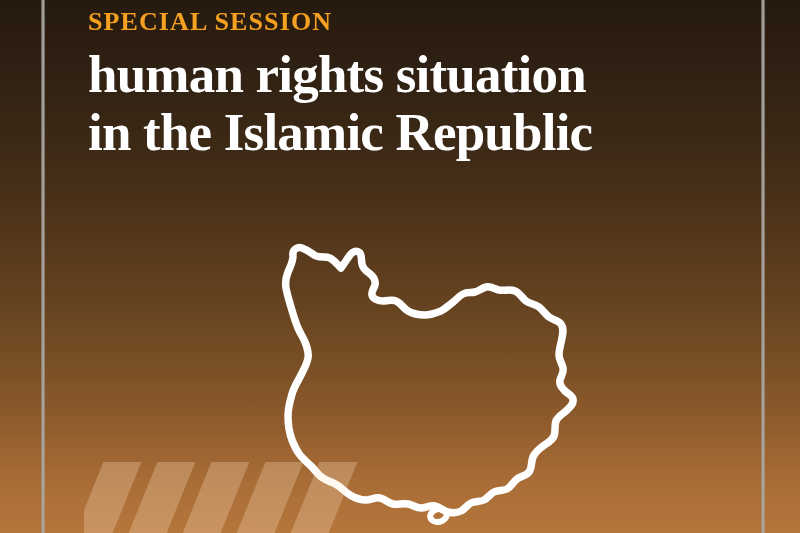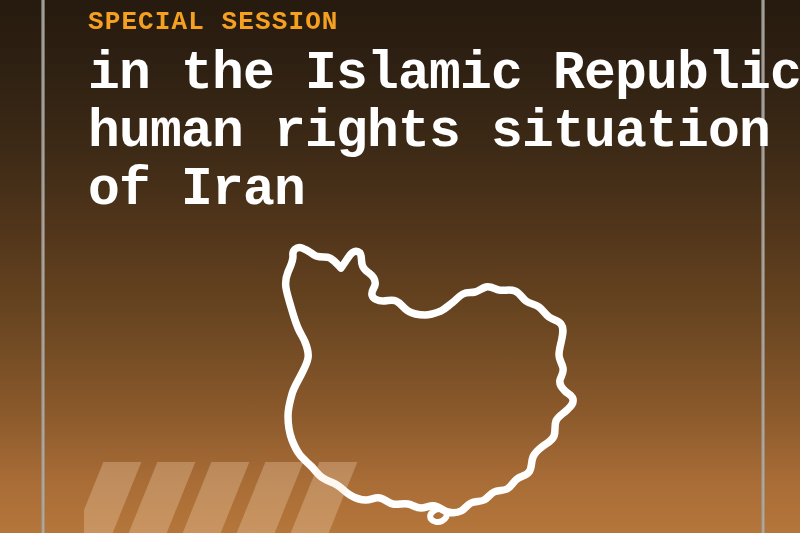--- a/index.html
+++ b/index.html
@@ -6,21 +6,21 @@
   html, body {
     margin: 0;
     padding: 0;
     background: #000;
   }
   #poster {
     position: relative;
     width: 800px;
     height: 533px;
     overflow: hidden;
-    font-family: Liberation Mono, monospace;
+    font-family: Liberation Serif, serif;
     background: linear-gradient(to bottom,
         #261a0e 0%,
         #2e2012 12%,
         #3d2a16 28%,
         #54371b 45%,
         #6d4822 62%,
         #8c5a2c 78%,
         #a86c36 90%,
         #b5763a 100%);
   }
@@ -199,19 +199,18 @@
     <div class="stripe" style="left:4px;"></div>
     <div class="stripe" style="left:58px;"></div>
     <div class="stripe" style="left:112px;"></div>
     <div class="stripe" style="left:166px;"></div>
     <div class="stripe" style="left:220px;"></div>
   </div>
 
   <div class="text-block">
     <p class="eyebrow">SPECIAL SESSION</p>
     <h1 class="headline">
+      <span class="hl-line">human rights situation</span>
       <span class="hl-line">in the Islamic Republic</span>
-      <span class="hl-line">human rights situation</span>
-      <span class="hl-line">of Iran</span>
     </h1>
   </div>
 
 </div>
 
 </body></html>

